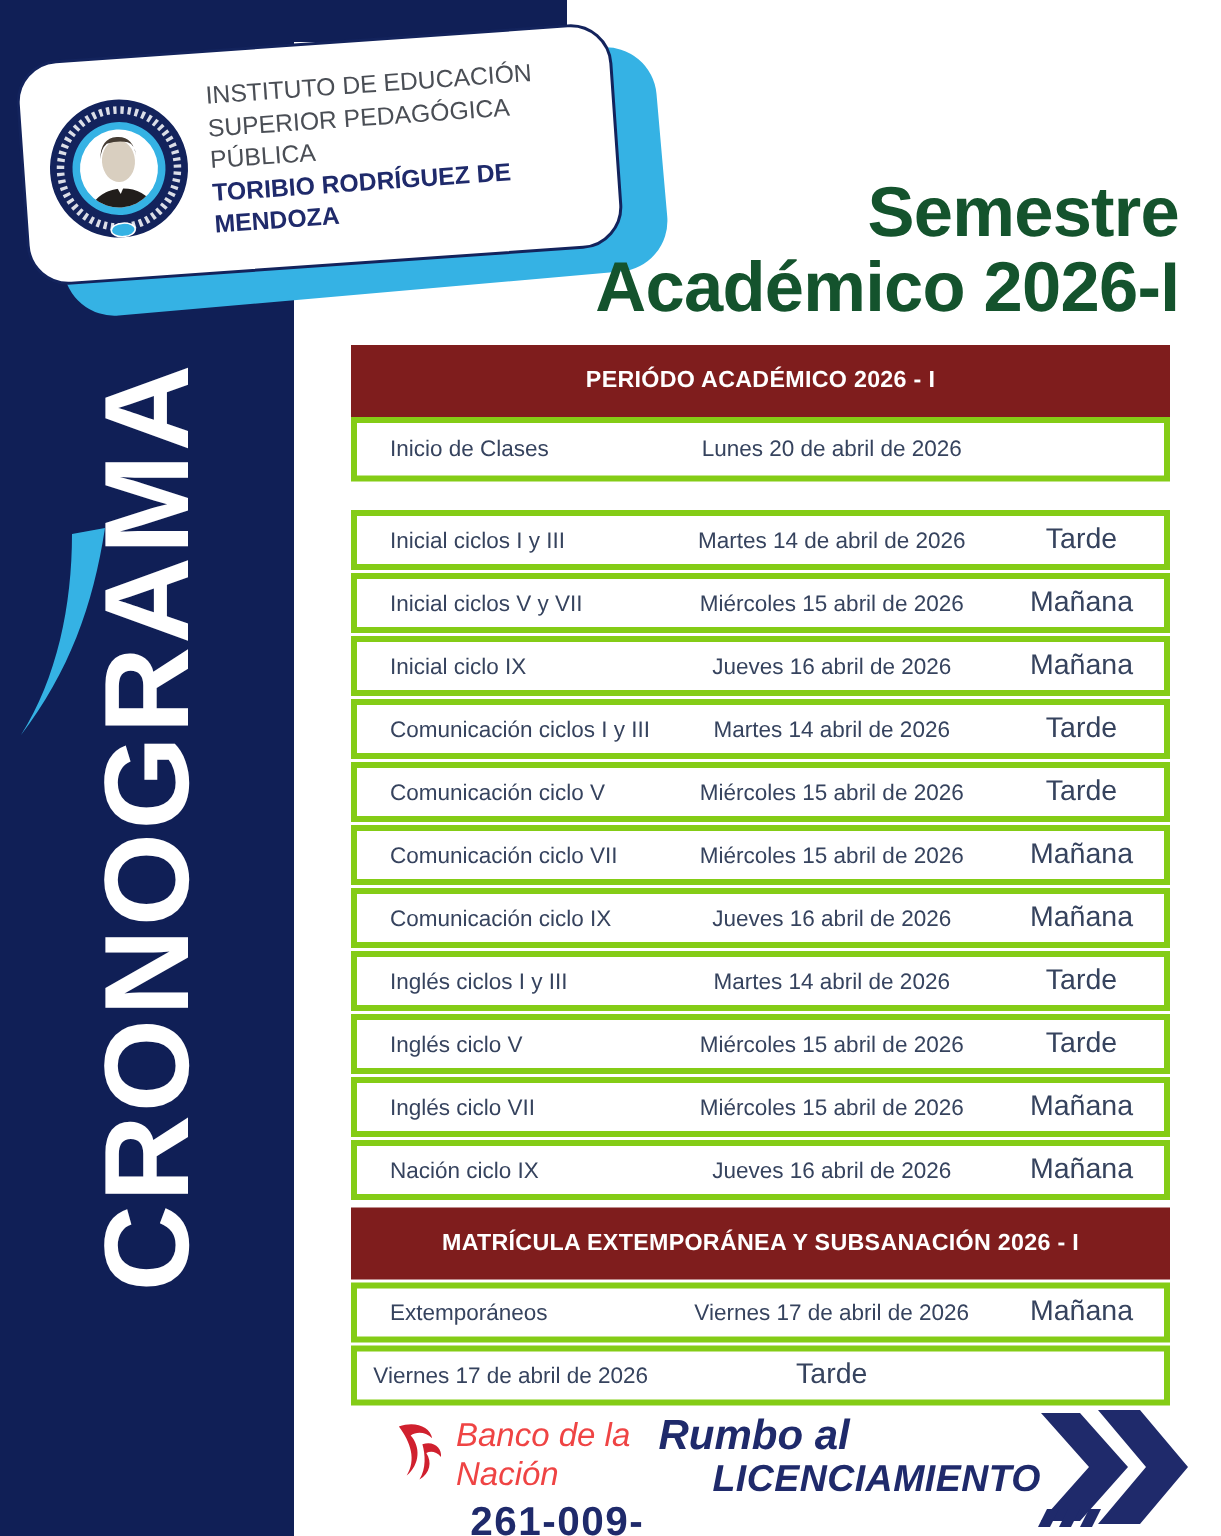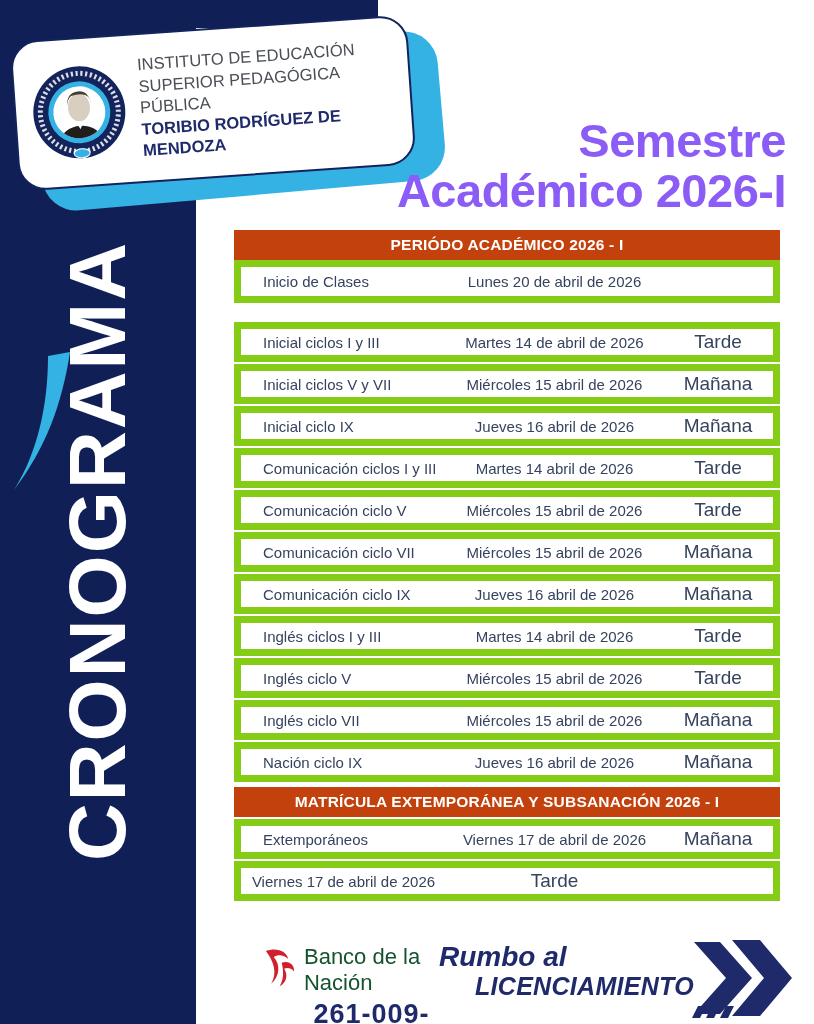--- a/index.html
+++ b/index.html
@@ -33,52 +33,52 @@
     display:flex; align-items:center; gap:14px; padding:0 16px; box-sizing:border-box;
   }
   .seal { flex-shrink:0; }
   .inst-lines { display:flex; flex-direction:column; line-height:1.3; }
   .inst-line { font-size:16.5px; color:#4a4e55; }
   .inst-line-bold { font-size:16.5px; font-weight:800; color:#1f2a6b; }
 
   
   .page-title {
     position:absolute; right:28px; top:116px; text-align:right;
-    color:#8b5cf6; font-weight:900; font-size:47px; line-height:1.07;
+    color:#14532d; font-weight:900; font-size:47px; line-height:1.07;
     letter-spacing:-0.5px;
   }
 
   
   .content { position:absolute; left:234px; top:230px; width:546px; }
   .sched-table { margin:0; }
   .t-header {
-    background:#c2410c; color:#ffffff; font-weight:700; font-size:15.5px;
-    height:30px; display:flex; align-items:center; justify-content:center;
+    background:#7f1d1d; color:#ffffff; font-weight:700; font-size:15.5px;
+    height:48px; display:flex; align-items:center; justify-content:center;
     letter-spacing:0.2px;
   }
   .t-row {
     display:grid; grid-template-columns:205px 1fr 110px; align-items:center;
-    border:7px solid #84cc16; background:#ffffff; color:#36435e;
+    border:4px solid #84cc16; background:#ffffff; color:#36435e;
     font-size:15px; height:40px; box-sizing:border-box; margin-top:2px;
   }
   .t-row.tall { height:43px; margin-top:0; }
   .c-label { padding-left:22px; text-align:left; }
   .c-date  { text-align:center; }
   .c-shift { text-align:center; font-size:19px; }
   .gap17 { height:17px; }
   .gap5  { height:5px; }
 
   
   .footer {
     position:absolute; left:234px; top:938px; width:546px;
     display:flex; justify-content:space-between; align-items:flex-start;
   }
   .bank { display:flex; gap:8px; margin-left:28px; align-items:flex-start; }
   .bank-text { display:flex; flex-direction:column; }
-  .bank-name { font-size:22px; color:#14532d; margin-top:6px; }
+  .bank-name { font-size:22px; font-style:italic; color:#ef4444; margin-top:6px; }
   .bank-number { font-size:27px; font-weight:800; color:#1f2a6b; letter-spacing:1px; margin-top:3px; text-align:center; }
   .slogan { position:relative; padding-right:86px; margin-top:4px; }
   .slogan-l1 { font-size:28px; font-weight:800; font-style:italic; color:#1f2a6b; line-height:1.1; }
   .slogan-l2 { font-size:25px; font-weight:800; font-style:italic; color:#1f2a6b; letter-spacing:0.3px; line-height:1.1;margin-left:36px; }
   .chevrons { position:absolute; right:-12px; top:-2px; }
 </style>
 </head>
 <body>
 
 <div class="poster">

